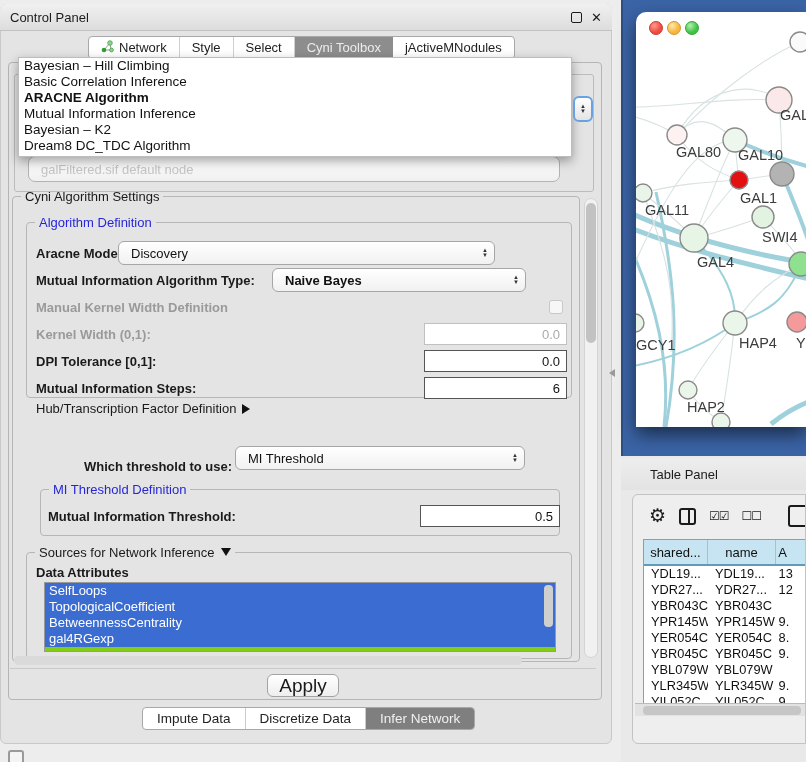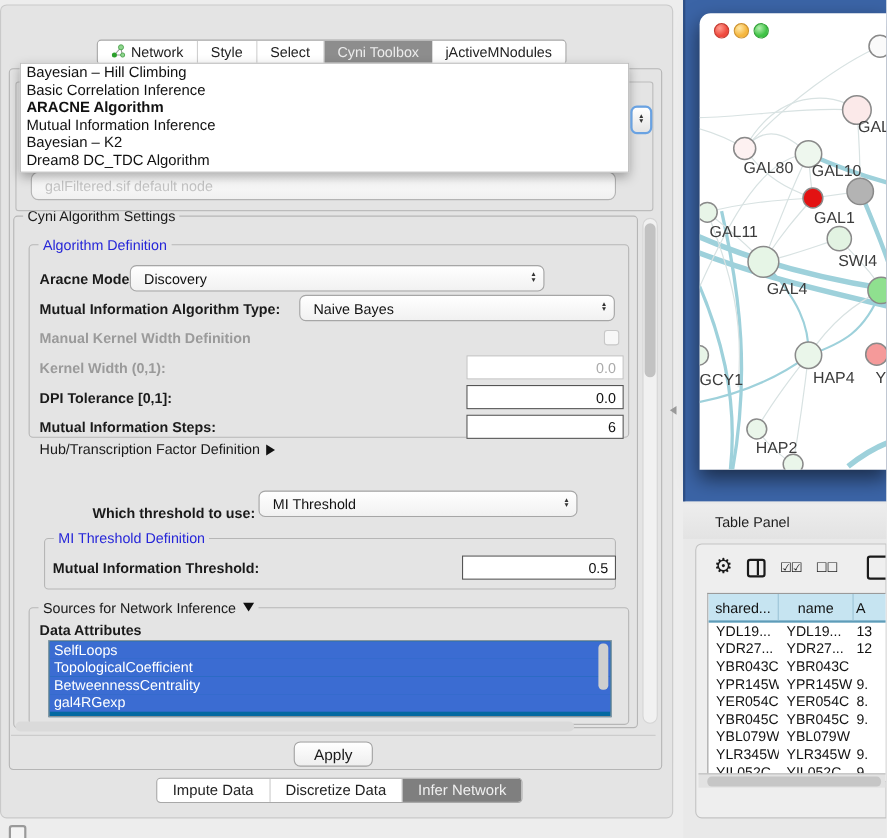--- a/index.html
+++ b/index.html
@@ -50,32 +50,32 @@
   .combo .cv { flex:1; }
 
   .field { position:absolute; height:22px; border:1px solid #555; background:#fff; text-align:right; padding-right:6px; font-size:13px; font-family:"Liberation Sans",sans-serif; color:#111; }
   .field.dis { border-color:#c0c0c0; color:#ababab; }
 
   .checkbox { position:absolute; width:14px; height:14px; border:1px solid #c8c8c8; border-radius:3px; background:#f7f7f7; }
 
   .tri-right { display:inline-block; width:0; height:0; border-left:8px solid #111; border-top:5px solid transparent; border-bottom:5px solid transparent; margin-left:6px; vertical-align:-1px; }
   .tri-down { display:inline-block; width:0; height:0; border-top:8px solid #111; border-left:5px solid transparent; border-right:5px solid transparent; margin-left:6px; vertical-align:1px; }
 
-  #attr-list { left:44px; top:582px; width:512px; height:70px; background:#0369a1; border:1px solid #999; overflow:hidden; }
+  #attr-list { left:44px; top:582px; width:512px; height:70px; background:#84cc16; border:1px solid #999; overflow:hidden; }
   .attr-item { height:16px; line-height:16px; padding-left:4px; background:#3b6cd2; color:#fff; font-size:13px; width:100%; }
   #attr-sb { position:absolute; right:2px; top:2px; width:9px; height:64px; }
   #attr-sb .thumb { width:9px; height:42px; background:#cfcfcf; border-radius:4px; }
 
   #settings-sb { left:584px; top:198px; width:14px; height:460px; background:#f1f1f1; border:1px solid #d4d4d4; border-radius:7px; }
   #settings-sb .thumb { position:absolute; left:1px; top:4px; width:10px; height:140px; background:#c2c2c2; border-radius:5px; }
 
   #h-thumb { left:14px; top:656px; width:508px; height:9px; background:#dadada; border-radius:5px; }
   #sep-line { left:10px; top:668px; width:586px; height:1px; background:#c9c9c9; }
 
-  #apply-btn { left:267px; top:674px; width:72px; height:23px; border:1px solid #a3a3a3; border-radius:6px; background:linear-gradient(#ffffff,#eeeeee); display:flex; align-items:center; justify-content:center; font-size:14px; }
+  #apply-btn { left:267px; top:674px; width:72px; height:23px; border:1px solid #a3a3a3; border-radius:6px; background:linear-gradient(#ffffff,#eeeeee); display:flex; align-items:center; justify-content:center; font-size:19px; }
 
   #bottom-tabs { left:142px; top:707px; height:23px; display:flex; background:#ffffff; border:1px solid #a8a8a8; border-radius:4px; overflow:hidden; }
   .btab { display:flex; align-items:center; padding:0 14px; font-size:13.5px; color:#222; border-right:1px solid #cccccc; }
   .btab:last-child { border-right:none; }
   .btab.sel { background:#7f7f7f; color:#f0f0f0; }
 
   #splitter { left:609px; top:369px; width:0; height:0; border-right:6px solid #9a9a9a; border-top:4px solid transparent; border-bottom:4px solid transparent; }
   #corner-icon { left:8px; top:750px; width:16px; height:16px; border:2px solid #9a9a9a; border-radius:3px; background:#f4f4f4; }
 
   
@@ -111,20 +111,26 @@
   #tp-hscroll { position:absolute; left:2px; top:208px; width:176px; height:13px; background:#e2e2e2; border-top:1px solid #bbb; }
   #tp-hscroll .thumb { position:absolute; left:8px; top:2px; width:158px; height:9px; background:#c6c6c6; border-radius:4px; }
 </style>
 </head>
 <body>
 
 <div id="root">
 
   <div class="abs" id="control-panel"></div>
 
+  <div class="abs" id="titlebar">
+    <span class="title">Control Panel</span>
+    <span class="spacer"></span>
+    <span class="float-box"></span>
+    <span class="close-x">✕</span>
+  </div>
 
   <div class="abs" id="content-frame"></div>
 
   <div class="abs" id="top-tabs">
     <div class="ttab">
       <span class="net-ic">
         <svg width="13" height="13" viewBox="0 0 13 13">
             <path d="M3 10 L9 3 M9 3 L10 10 M3 10 L10 10" stroke="#9a9a9a" stroke-width="1"></path>
             <circle cx="3" cy="10" r="2.3" fill="#2da02d"></circle>
             <circle cx="9" cy="3" r="2.3" fill="#8ed68e" stroke="#4aa04a" stroke-width="0.8"></circle>
@@ -181,21 +187,21 @@
   <span class="lbl" style="left:36px;top:246px;">Aracne Mode:</span>
   <div class="combo" style="left:118px;top:241px;width:377px;">
     <span class="cv">Discovery</span>
     <span class="arrows">
         <span>▲</span>
         <span>▼</span>
       </span>
   </div>
 
   <span class="lbl" style="left:36px;top:273px;">Mutual Information Algorithm Type:</span>
-  <div class="combo" style="left:272px;top:268px;width:287px;">
+  <div class="combo" style="left:272px;top:268px;width:254px;font-weight:bold;">
     <span class="cv">Naive Bayes</span>
     <span class="arrows">
         <span>▲</span>
         <span>▼</span>
       </span>
   </div>
 
   <span class="lbl dis" style="left:36px;top:300px;">Manual Kernel Width Definition</span>
   <span class="checkbox" style="left:549px;top:300px;"></span>
 

